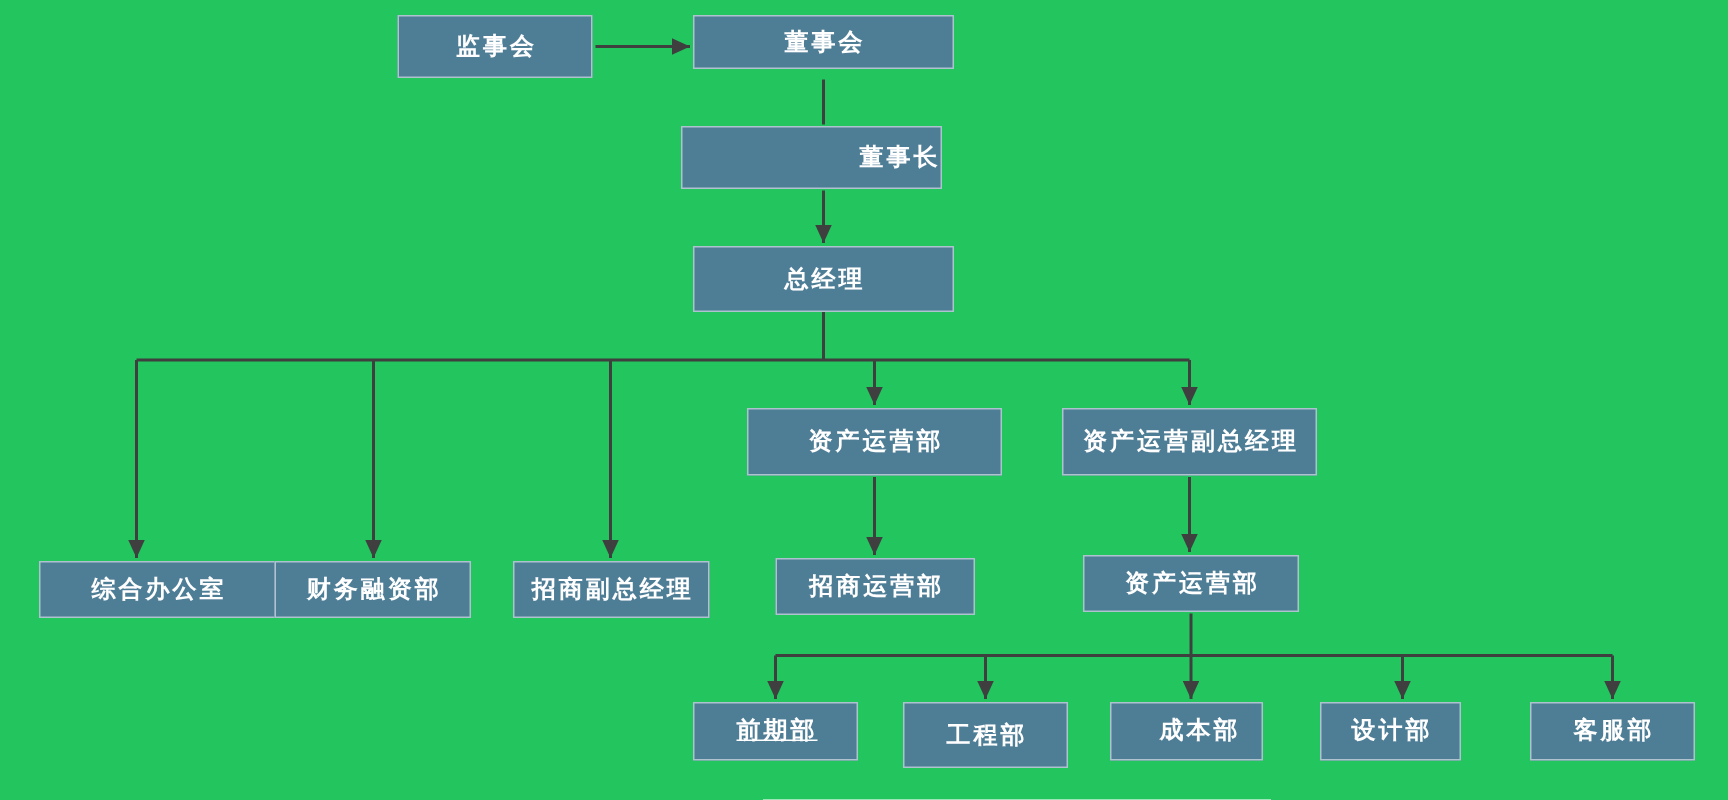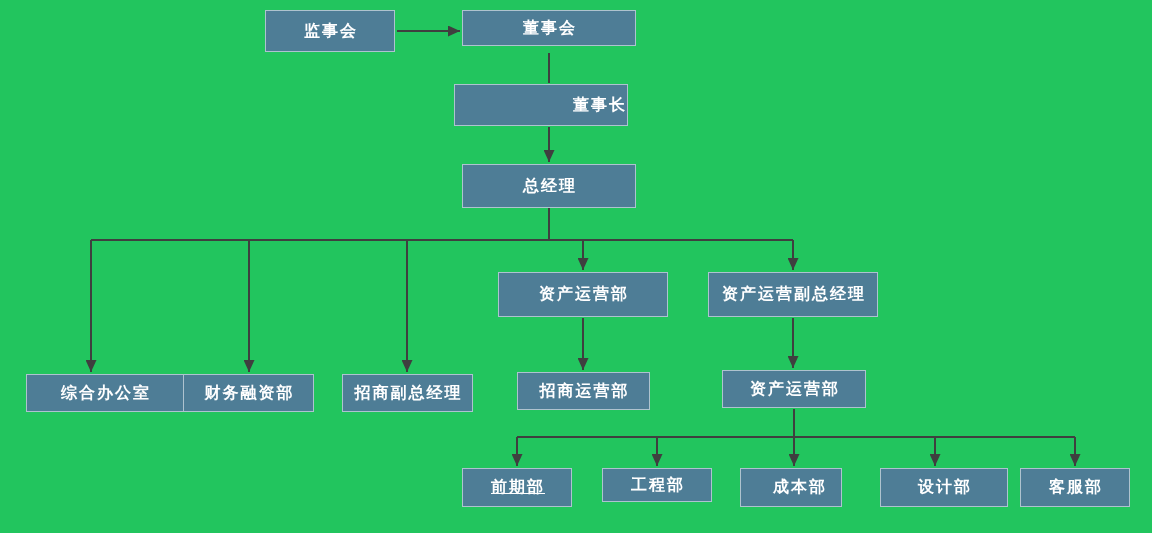--- a/index.html
+++ b/index.html
@@ -118,29 +118,29 @@
   </div>
 
   <div class="node" style="left:722px; top:370px; width:144px; height:38px;">
     <span>资产运营部</span>
   </div>
 
   <div class="node" style="left:462px; top:468px; width:110px; height:39px;text-decoration:underline;">
     <span>前期部</span>
   </div>
 
-  <div class="node" style="left:602px; top:468px; width:110px; height:34px;">
+  <div class="node" style="left:602px; top:468px; width:110px; height:44px;">
     <span>工程部</span>
   </div>
 
   <div class="node" style="left:740px; top:468px; width:102px; height:39px;padding-left:16px;">
     <span>成本部</span>
   </div>
 
-  <div class="node" style="left:880px; top:468px; width:128px; height:39px;">
+  <div class="node" style="left:880px; top:468px; width:94px; height:39px;">
     <span>设计部</span>
   </div>
 
   <div class="node" style="left:1020px; top:468px; width:110px; height:39px;">
     <span>客服部</span>
   </div>
 
 </div>
 
 </body></html>

